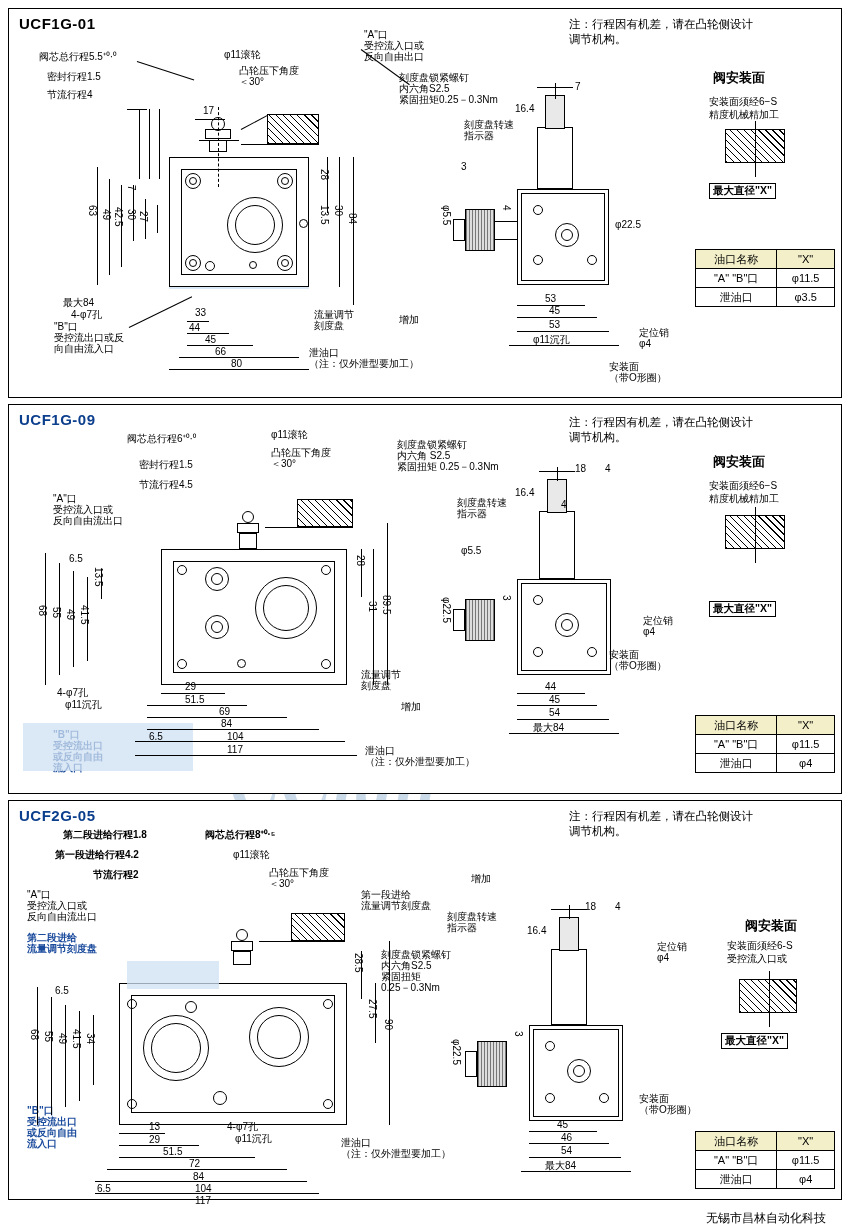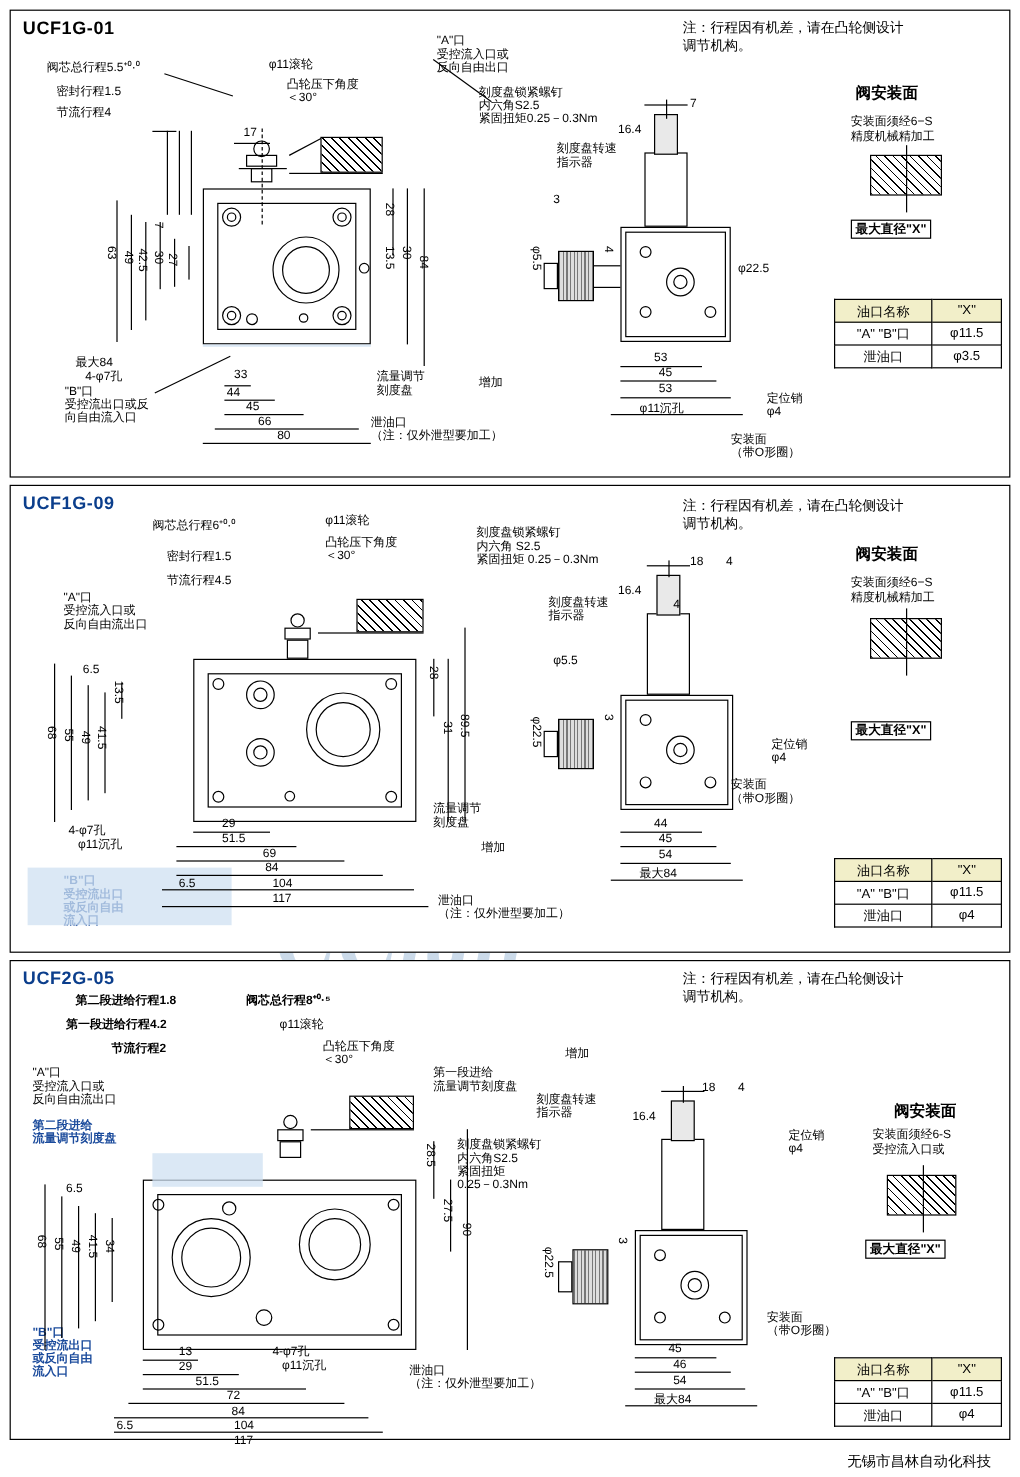--- a/index.html
+++ b/index.html
@@ -395,21 +395,21 @@
     <div class="lbl b" style="left:46px;top:48px;">第一段进给行程4.2</div>
     <div class="lbl b" style="left:84px;top:68px;">节流行程2</div>
     <div class="lbl b" style="left:196px;top:28px;">阀芯总行程8⁺⁰·⁵</div>
     <div class="lbl" style="left:224px;top:48px;">φ11滚轮</div>
     <div class="lbl" style="left:260px;top:66px;">凸轮压下角度
 ＜30°</div>
 
     <div class="lbl" style="left:18px;top:88px;">"A"口
 受控流入口或
 反向自由流出口</div>
-    <div class="lbl blue b" style="left:18px;top:132px;">第二段进给
+    <div class="lbl blue b" style="left:18px;top:132px;font-family:Liberation Mono, monospace;">第二段进给
 流量调节刻度盘</div>
     <div class="lbl" style="left:352px;top:88px;">第一段进给
 流量调节刻度盘</div>
     <div class="lbl" style="left:462px;top:72px;">增加</div>
     <div class="lbl" style="left:438px;top:110px;">刻度盘转速
 指示器</div>
     <div class="lbl" style="left:372px;top:148px;">刻度盘锁紧螺钉
 内六角S2.5
 紧固扭矩
 0.25－0.3Nm</div>

